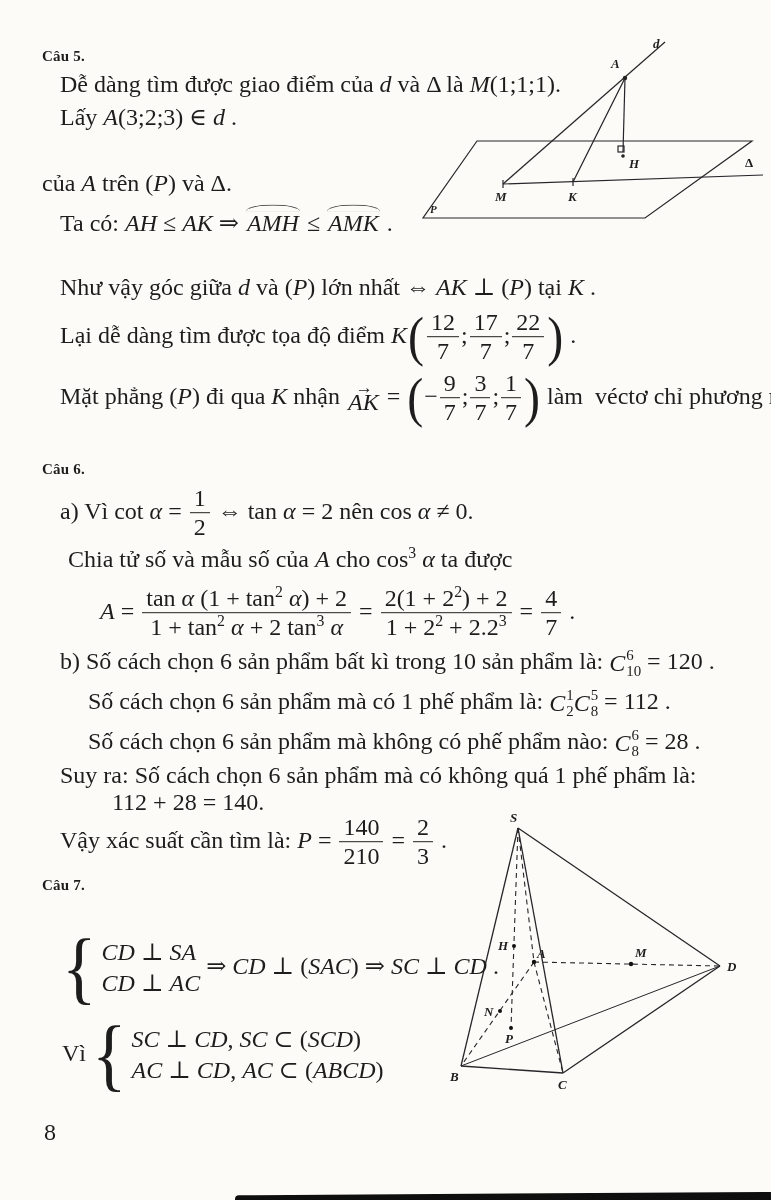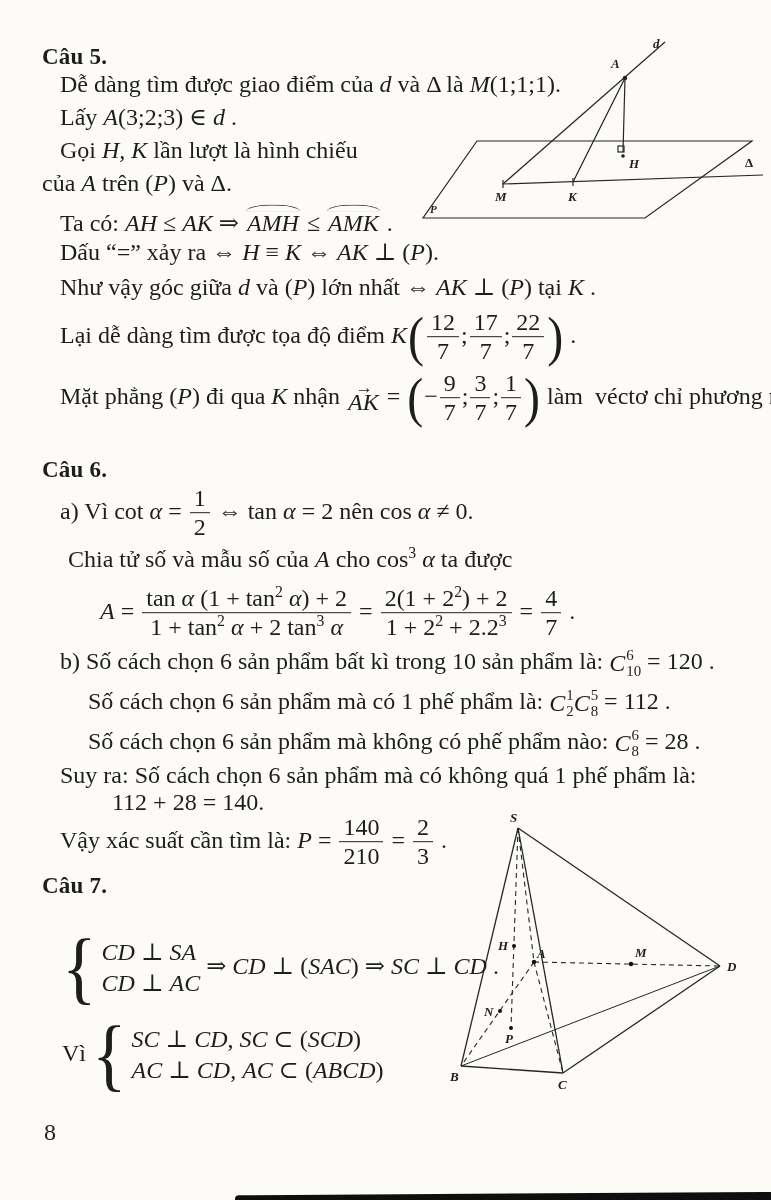--- a/index.html
+++ b/index.html
@@ -4,21 +4,21 @@
 <style>
   * { box-sizing: border-box; }
   html,body { margin:0; padding:0; background:#9a9a9a; }
   #page {
     position:relative; width:771px; height:1200px; margin:0 auto;
     background:#fcfbf7; overflow:hidden;
     font-family:"Liberation Serif","DejaVu Serif",serif; color:#1d1d1d;
   }
   .ln { position:absolute; transform:translateY(-50%); white-space:pre;
         font-size:24px; line-height:1.3; }
-  .ln.bold { font-weight:700; font-size:23px; letter-spacing:.2px; }
+  .ln.bold { font-weight:700; font-size:15px; letter-spacing:.2px; }
   .it { font-style:italic; }
   .sup { font-size:66%; vertical-align:super; line-height:0; }
   .fr { display:inline-flex; flex-direction:column; align-items:center;
         vertical-align:middle; margin:0 2px; line-height:1.18;justify-content:center; }
   .fn { padding:0 4px; border-bottom:1.4px solid #222; white-space:pre; }
   .fd { padding:0 4px; white-space:pre; }
   .cb { display:inline-flex; align-items:center; vertical-align:middle; }
   .ss { display:inline-flex; flex-direction:column; font-size:62%;
         line-height:1.12; margin-left:1px; }
   .vec { display:inline-flex; flex-direction:column; align-items:center;
@@ -104,24 +104,22 @@
       <text x="52" y="140">H</text>
       <text x="38" y="206">N</text>
       <text x="59" y="233">P</text>
     </g>
   </svg>
 
   <div class="scan-edge"></div>
 <div class="ln bold" style="left: 42px; top: 57px;"><span>Câu 5.</span></div>
     <div class="ln" style="left: 60px; top: 85px;"><span>Dễ dàng tìm được giao điểm của </span><span class="it">d</span><span> và Δ là </span><span class="it">M</span><span>(1;1;1).</span></div>
     <div class="ln" style="left: 60px; top: 118px;"><span>Lấy </span><span class="it">A</span><span>(3;2;3) ∈ </span><span class="it">d</span><span> .</span></div>
-    <div class="ln" style="left: 60px; top: 151px;"><span>Gọi </span><span class="it">H, K</span><span> lần lượt là hình chiếu</span></div>
     <div class="ln" style="left: 42px; top: 184px;"><span>của </span><span class="it">A</span><span> trên (</span><span class="it">P</span><span>) và Δ.</span></div>
     <div class="ln" style="left: 60px; top: 222px;"><span>Ta có: </span><span class="it">AH</span><span> ≤ </span><span class="it">AK</span><span> ⇒ </span><span class="hat">AMH</span><span> ≤ </span><span class="hat">AMK</span><span> .</span></div>
-    <div class="ln" style="left: 60px; top: 253px;"><span>Dấu “=” xảy ra ⇔ </span><span class="it">H</span><span> ≡ </span><span class="it">K</span><span> ⇔ </span><span class="it">AK</span><span> ⊥ (</span><span class="it">P</span><span>).</span></div>
     <div class="ln" style="left: 60px; top: 288px;"><span>Như vậy góc giữa </span><span class="it">d</span><span> và (</span><span class="it">P</span><span>) lớn nhất ⇔ </span><span class="it">AK</span><span> ⊥ (</span><span class="it">P</span><span>) tại </span><span class="it">K</span><span> .</span></div>
     <div class="ln" style="left: 60px; top: 337px;"><span>Lại dễ dàng tìm được tọa độ điểm </span><span class="it">K</span><span class="bp">(</span><span class="fr"><span class="fn">12</span><span class="fd">7</span></span><span>;</span><span class="fr"><span class="fn">17</span><span class="fd">7</span></span><span>;</span><span class="fr"><span class="fn">22</span><span class="fd">7</span></span><span class="bp">)</span><span> .</span></div>
     <div class="ln" style="left: 60px; top: 398px;"><span>Mặt phẳng (</span><span class="it">P</span><span>) đi qua </span><span class="it">K</span><span> nhận </span><span class="vec"><span class="varr">→</span><span class="vbs">AK</span></span><span> = </span><span class="bp">(</span><span>−</span><span class="fr"><span class="fn">9</span><span class="fd">7</span></span><span>;</span><span class="fr"><span class="fn">3</span><span class="fd">7</span></span><span>;</span><span class="fr"><span class="fn">1</span><span class="fd">7</span></span><span class="bp">)</span><span> làm  véctơ chỉ phương nên</span></div>
     <div class="ln bold" style="left: 42px; top: 470px;"><span>Câu 6.</span></div>
     <div class="ln" style="left: 60px; top: 513px;"><span>a) Vì cot </span><span class="it">α</span><span> = </span><span class="fr"><span class="fn">1</span><span class="fd">2</span></span><span> ⇔ tan </span><span class="it">α</span><span> = 2 nên cos </span><span class="it">α</span><span> ≠ 0.</span></div>
     <div class="ln" style="left: 68px; top: 560px;"><span>Chia tử số và mẫu số của </span><span class="it">A</span><span> cho cos</span><span class="sup">3</span><span class="it"> α</span><span> ta được</span></div>
     <div class="ln" style="left: 100px; top: 613px;"><span class="it">A</span><span> = </span><span class="fr"><span class="fn"><span>tan </span><span class="it">α</span><span> (1 + tan</span><span class="sup">2</span><span class="it"> α</span><span>) + 2</span></span><span class="fd"><span>1 + tan</span><span class="sup">2</span><span class="it"> α</span><span> + 2 tan</span><span class="sup">3</span><span class="it"> α</span></span></span><span> = </span><span class="fr"><span class="fn"><span>2(1 + 2</span><span class="sup">2</span><span>) + 2</span></span><span class="fd"><span>1 + 2</span><span class="sup">2</span><span> + 2.2</span><span class="sup">3</span></span></span><span> = </span><span class="fr"><span class="fn">4</span><span class="fd">7</span></span><span> .</span></div>
     <div class="ln" style="left: 60px; top: 663px;"><span>b) Số cách chọn 6 sản phẩm bất kì trong 10 sản phẩm là: </span><span class="cb"><span class="it">C</span><span class="ss"><span>6</span><span>10</span></span></span><span> = 120 .</span></div>
     <div class="ln" style="left: 88px; top: 703px;"><span>Số cách chọn 6 sản phẩm mà có 1 phế phẩm là: </span><span class="cb"><span class="it">C</span><span class="ss"><span>1</span><span>2</span></span></span><span class="cb"><span class="it">C</span><span class="ss"><span>5</span><span>8</span></span></span><span> = 112 .</span></div>
     <div class="ln" style="left: 88px; top: 743px;"><span>Số cách chọn 6 sản phẩm mà không có phế phẩm nào: </span><span class="cb"><span class="it">C</span><span class="ss"><span>6</span><span>8</span></span></span><span> = 28 .</span></div>

